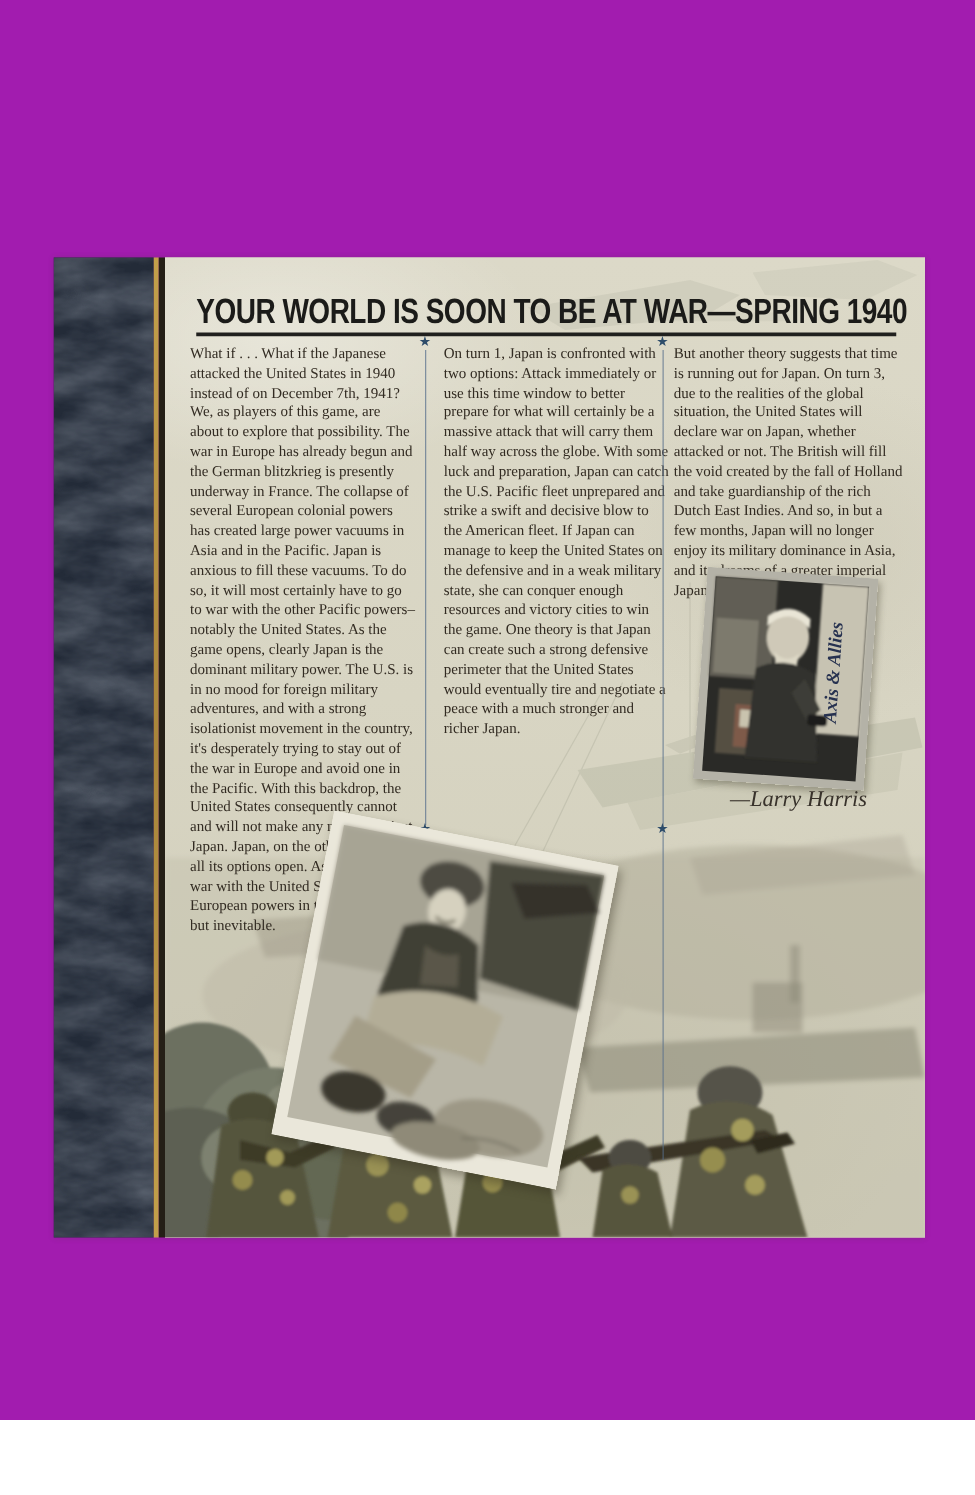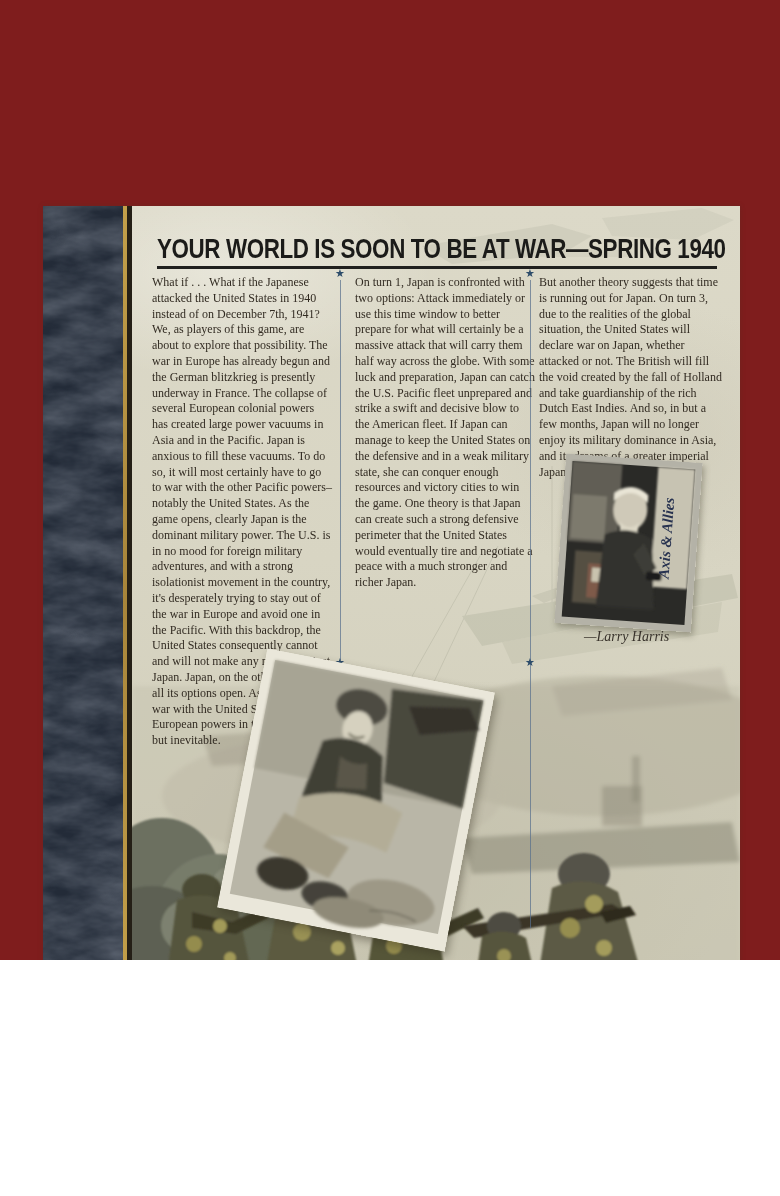--- a/index.html
+++ b/index.html
@@ -1,16 +1,16 @@
 <!DOCTYPE html>
 <html><head>
 <meta charset="utf-8">
 <style>
   html,body{margin:0;padding:0;background:#ffffff;}
-  .canvas{position:relative;width:780px;height:960px;background:#7f1d1d;overflow:hidden;
+  .canvas{position:relative;width:780px;height:1136px;background:#a21caf;overflow:hidden;
           font-family:"Liberation Serif", serif;}
   .page{position:absolute;left:43px;top:206px;width:697px;height:784px;box-shadow:0 0 5px rgba(60,55,40,.25);}
   .spine{position:absolute;left:0;top:0;width:80px;height:784px;background-color:#232b38;overflow:hidden;}
   .gold-line{position:absolute;left:80px;top:0;width:4px;height:784px;background:linear-gradient(#c3a04a,#a8853a,#c3a04a);}
   .dark-gap{position:absolute;left:84px;top:0;width:5px;height:784px;background:#241f16;}
   .content{position:absolute;left:89px;top:0;width:608px;height:784px;background:#d9d6c4;overflow:hidden;
     background-image:
       radial-gradient(ellipse 300px 160px at 15% 8%, rgba(255,255,252,.35), transparent 70%),
       radial-gradient(ellipse 260px 200px at 85% 30%, rgba(200,196,178,.5), transparent 70%),
       radial-gradient(ellipse 400px 260px at 50% 85%, rgba(190,186,166,.55), transparent 75%),
@@ -27,21 +27,21 @@
   .divider{position:absolute;width:1px;background:rgba(85,110,140,.7);}
   .div-1{left:208px;top:74px;height:380px;}
   .div-2{left:398px;top:74px;height:648px;}
   .star{position:absolute;font-size:11px;line-height:11px;color:#2d4c6a;font-family:"DejaVu Sans", sans-serif;}
   .star-t1{left:203px;top:62px;}
   .star-b1{left:203px;top:451px;}
   .star-t2{left:393px;top:62px;}
   .star-m2{left:393px;top:451px;}
   .harris-photo{position:absolute;left:428px;top:252px;width:137px;height:170px;transform:rotate(4deg);
                 box-shadow:2px 3px 6px rgba(50,45,30,.35);}
-  .caption{position:absolute;left:452px;top:423px;width:150px;font-style:italic;font-size:14px;color:#38322b;}
+  .caption{position:absolute;left:452px;top:423px;width:150px;font-style:italic;font-size:18px;color:#38322b;}
   .soldier-photo{position:absolute;left:108px;top:462px;width:232px;height:264px;transform:rotate(11deg);
                  box-shadow:3px 4px 8px rgba(50,45,30,.4);}
 </style>
 </head>
 <body>
 
 <div class="canvas">
 
   <div class="page">
 

